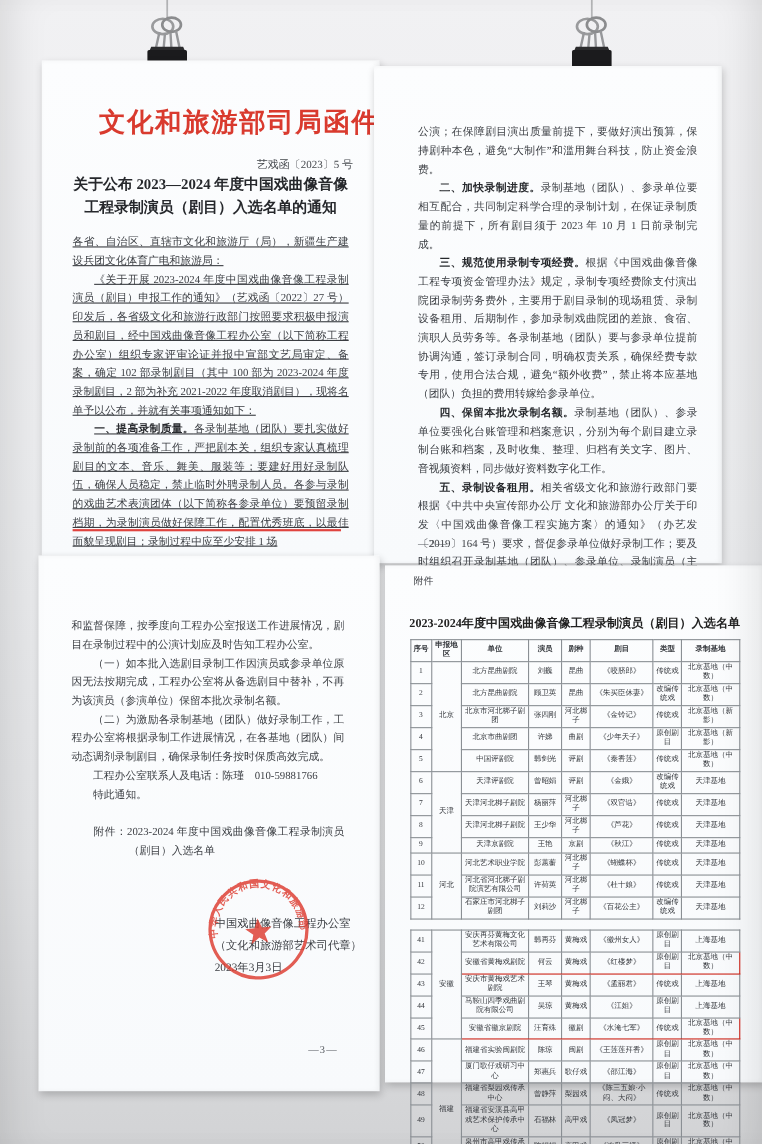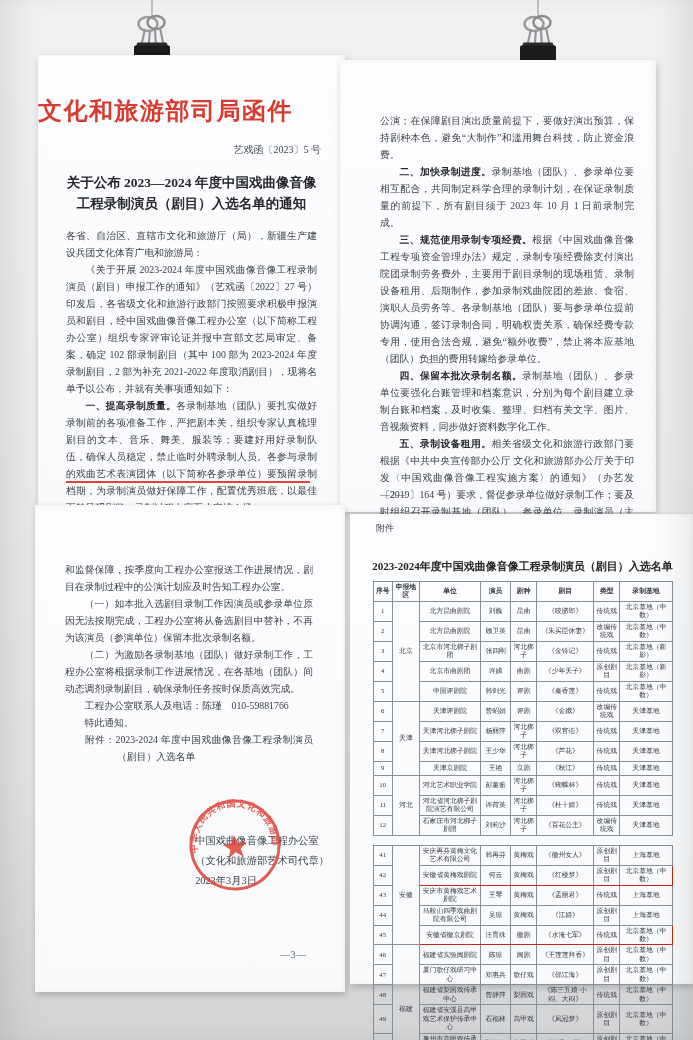--- a/index.html
+++ b/index.html
@@ -12,38 +12,38 @@
     box-shadow:inset 30px 0 40px -25px rgba(0,0,0,.12), inset -30px 0 40px -25px rgba(0,0,0,.12);}
   .page{
     position:absolute;background:linear-gradient(180deg,#fcfdfe 0%,#f8fafc 100%);
     box-shadow:1px 3px 7px rgba(0,0,0,.20), inset -2px 0 5px rgba(0,0,0,.045);
     color:#3a3d42;
   }
   
   .clip{position:absolute;width:60px;height:66px;}
   
   #page1{left:38px;top:55px;width:307px;height:450px;}
-  .p1-head{margin-top:40px;text-align:left;color:#d93a2e;font-size:24px;font-weight:bold;letter-spacing:1.5px;}
+  .p1-head{margin-top:40px;text-align:right;color:#d93a2e;font-size:24px;font-weight:bold;letter-spacing:1.5px;}
   .p1-num{margin-top:16px;padding-right:24px;text-align:right;font-size:10px;color:#44474c;}
-  .p1-title{margin-top:15px;text-align:center;font-size:13.5px;font-weight:bold;line-height:21px;color:#26282c;}
+  .p1-title{text-align:center;font-size:13.5px;font-weight:bold;line-height:21px;color:#26282c;}
   .bodytext{font-size:9.8px;line-height:17px;text-align:justify;}
-  #page1 .bodytext{margin:13px 28px 0 28px;}
+  #page1 .bodytext{margin:13px 28px 0 28px;text-decoration:underline;}
   .para{margin:0;text-indent:2em;}
   .para.noind{text-indent:0;}
   .para b{color:#26282c;}
   .redline{position:absolute;left:28px;top:426px;width:244px;height:0;border-top:2.5px solid #e0443f;}
   
   #page2{left:340px;top:60px;width:316px;height:452px;}
   #page2 .bodytext{margin:52px 22px 0 40px;}
   .pnum{position:absolute;font-size:9.5px;color:#55585e;letter-spacing:1px;}
   #page2 .pnum{left:40px;bottom:12px;}
   
   #page3{left:35px;top:505px;width:310px;height:487px;}
   #page3 .bodytext{margin:56px 32px 0 30px;}
-  .para.attach{padding-left:52px;text-indent:-32px;}
+  .para.attach{padding-left:52px;text-indent:-32px;margin-top:17px;}
   .sigblock{position:absolute;right:16px;top:326px;text-align:left;font-size:10.3px;line-height:20px;color:#3a3d42;}
   #page3 .pnum{right:38px;bottom:32px;}
   .stamp{position:absolute;left:150px;top:290px;width:100px;height:100px;opacity:.82;transform:rotate(-6deg);}
   
   #page4{left:350px;top:514px;width:345px;height:470px;font-family:"Liberation Serif","DejaVu Serif",serif;}
   .attach-label{margin:8px 0 0 26px;font-size:9px;color:#3a3d42;}
   .tbl-title{margin-top:24px;text-align:center;font-size:11px;font-weight:bold;color:#222;}
   table.roster{border-collapse:collapse;margin:7px auto 0 auto;width:300px;table-layout:fixed;}
   table.roster th,table.roster td{
     border:0.6px solid #8a8f94;font-size:6.8px;line-height:1.25;text-align:center;

